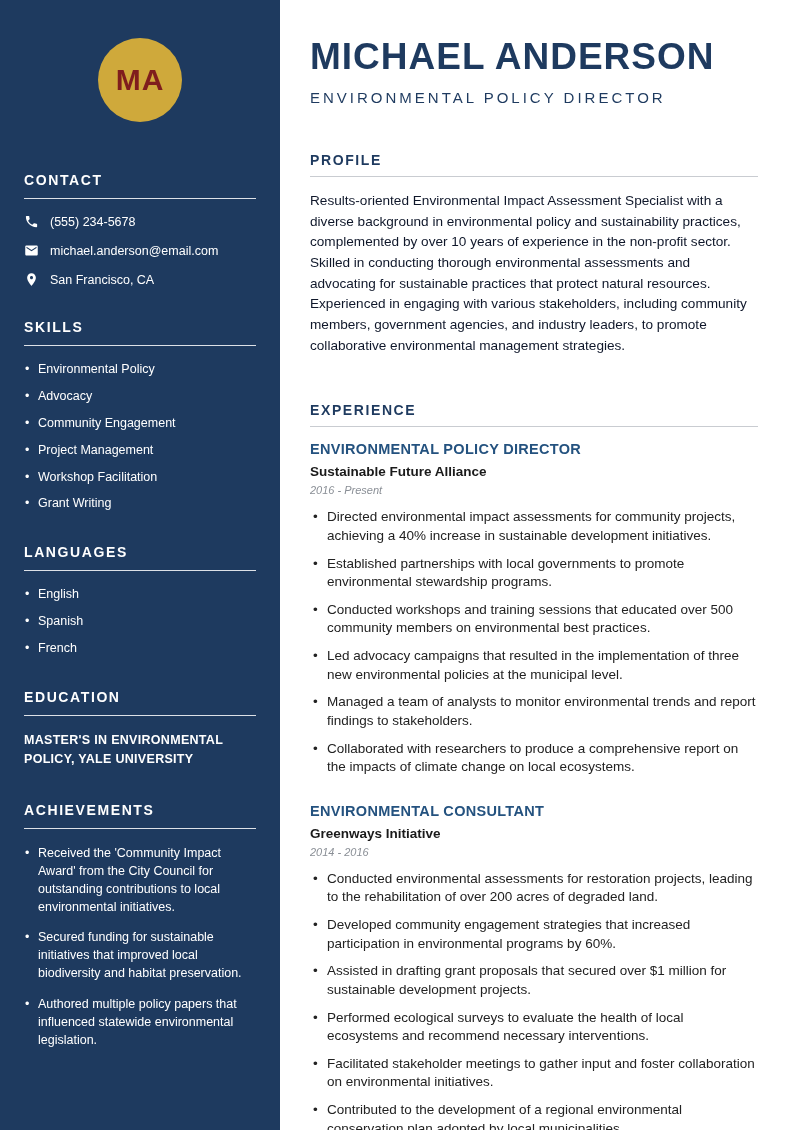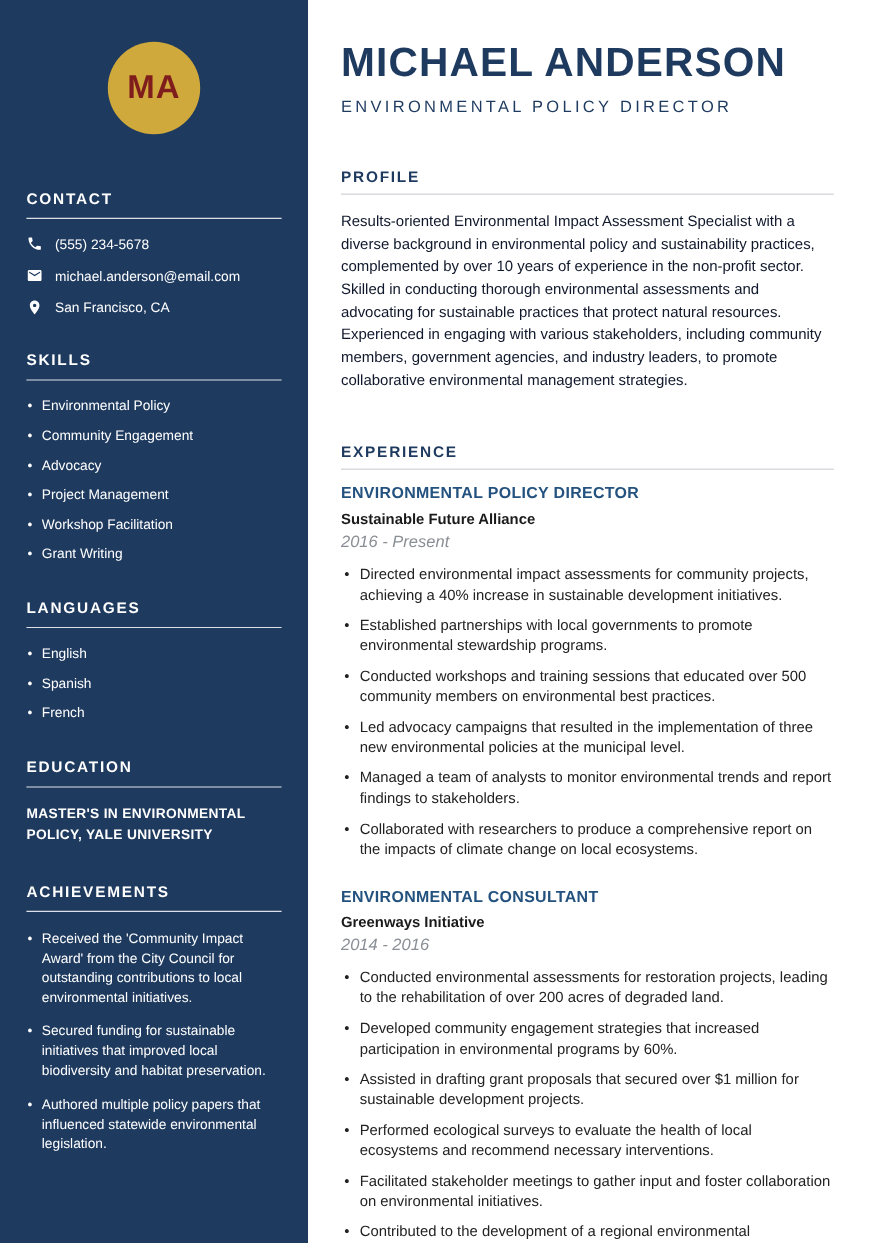--- a/index.html
+++ b/index.html
@@ -61,21 +61,21 @@
     font-size: 14px; font-weight: bold; color: #1e3a5f; letter-spacing: 1.6px;
     padding-bottom: 8px; margin-bottom: 14px;
     border-bottom: 1px solid #c9ccd1;
   }
   .profile-text {
     font-size: 13.6px; line-height: 1.52; color: #0f172a;
   }
   .job { margin-bottom: 26px; }
   .job-title { font-size: 14.5px; font-weight: bold; color: #24527f; letter-spacing: 0.3px; }
   .job-company { font-size: 13.5px; font-weight: bold; color: #1a1a1a; margin-top: 7px; }
-  .job-dates { font-size: 15px; font-style: italic; color: #8a8f96; margin-top: 5px; margin-bottom: 12px; }
+  .job-dates { font-size: 11px; font-style: italic; color: #8a8f96; margin-top: 5px; margin-bottom: 12px; }
   .job-bullets { list-style: none; }
   .job-bullets li {
     position: relative; padding-left: 17px;
     margin-bottom: 9px; font-size: 13.5px; line-height: 1.38; color: #222222;
   }
   .job-bullets li::before { content: "•"; position: absolute; left: 3px; color: #222222; }
 </style>
 </head>
 <body>
 
@@ -109,22 +109,22 @@
           </svg>
       </span>
       <span>San Francisco, CA</span>
     </div>
   </section>
 
   <section class="side-section">
     <div class="side-title">SKILLS</div>
     <ul class="side-list">
       <li>Environmental Policy</li>
+      <li>Advocacy</li>
       <li>Community Engagement</li>
-      <li>Advocacy</li>
       <li>Project Management</li>
       <li>Workshop Facilitation</li>
       <li>Grant Writing</li>
     </ul>
   </section>
 
   <section class="side-section">
     <div class="side-title">LANGUAGES</div>
     <ul class="side-list">
       <li>English</li>

